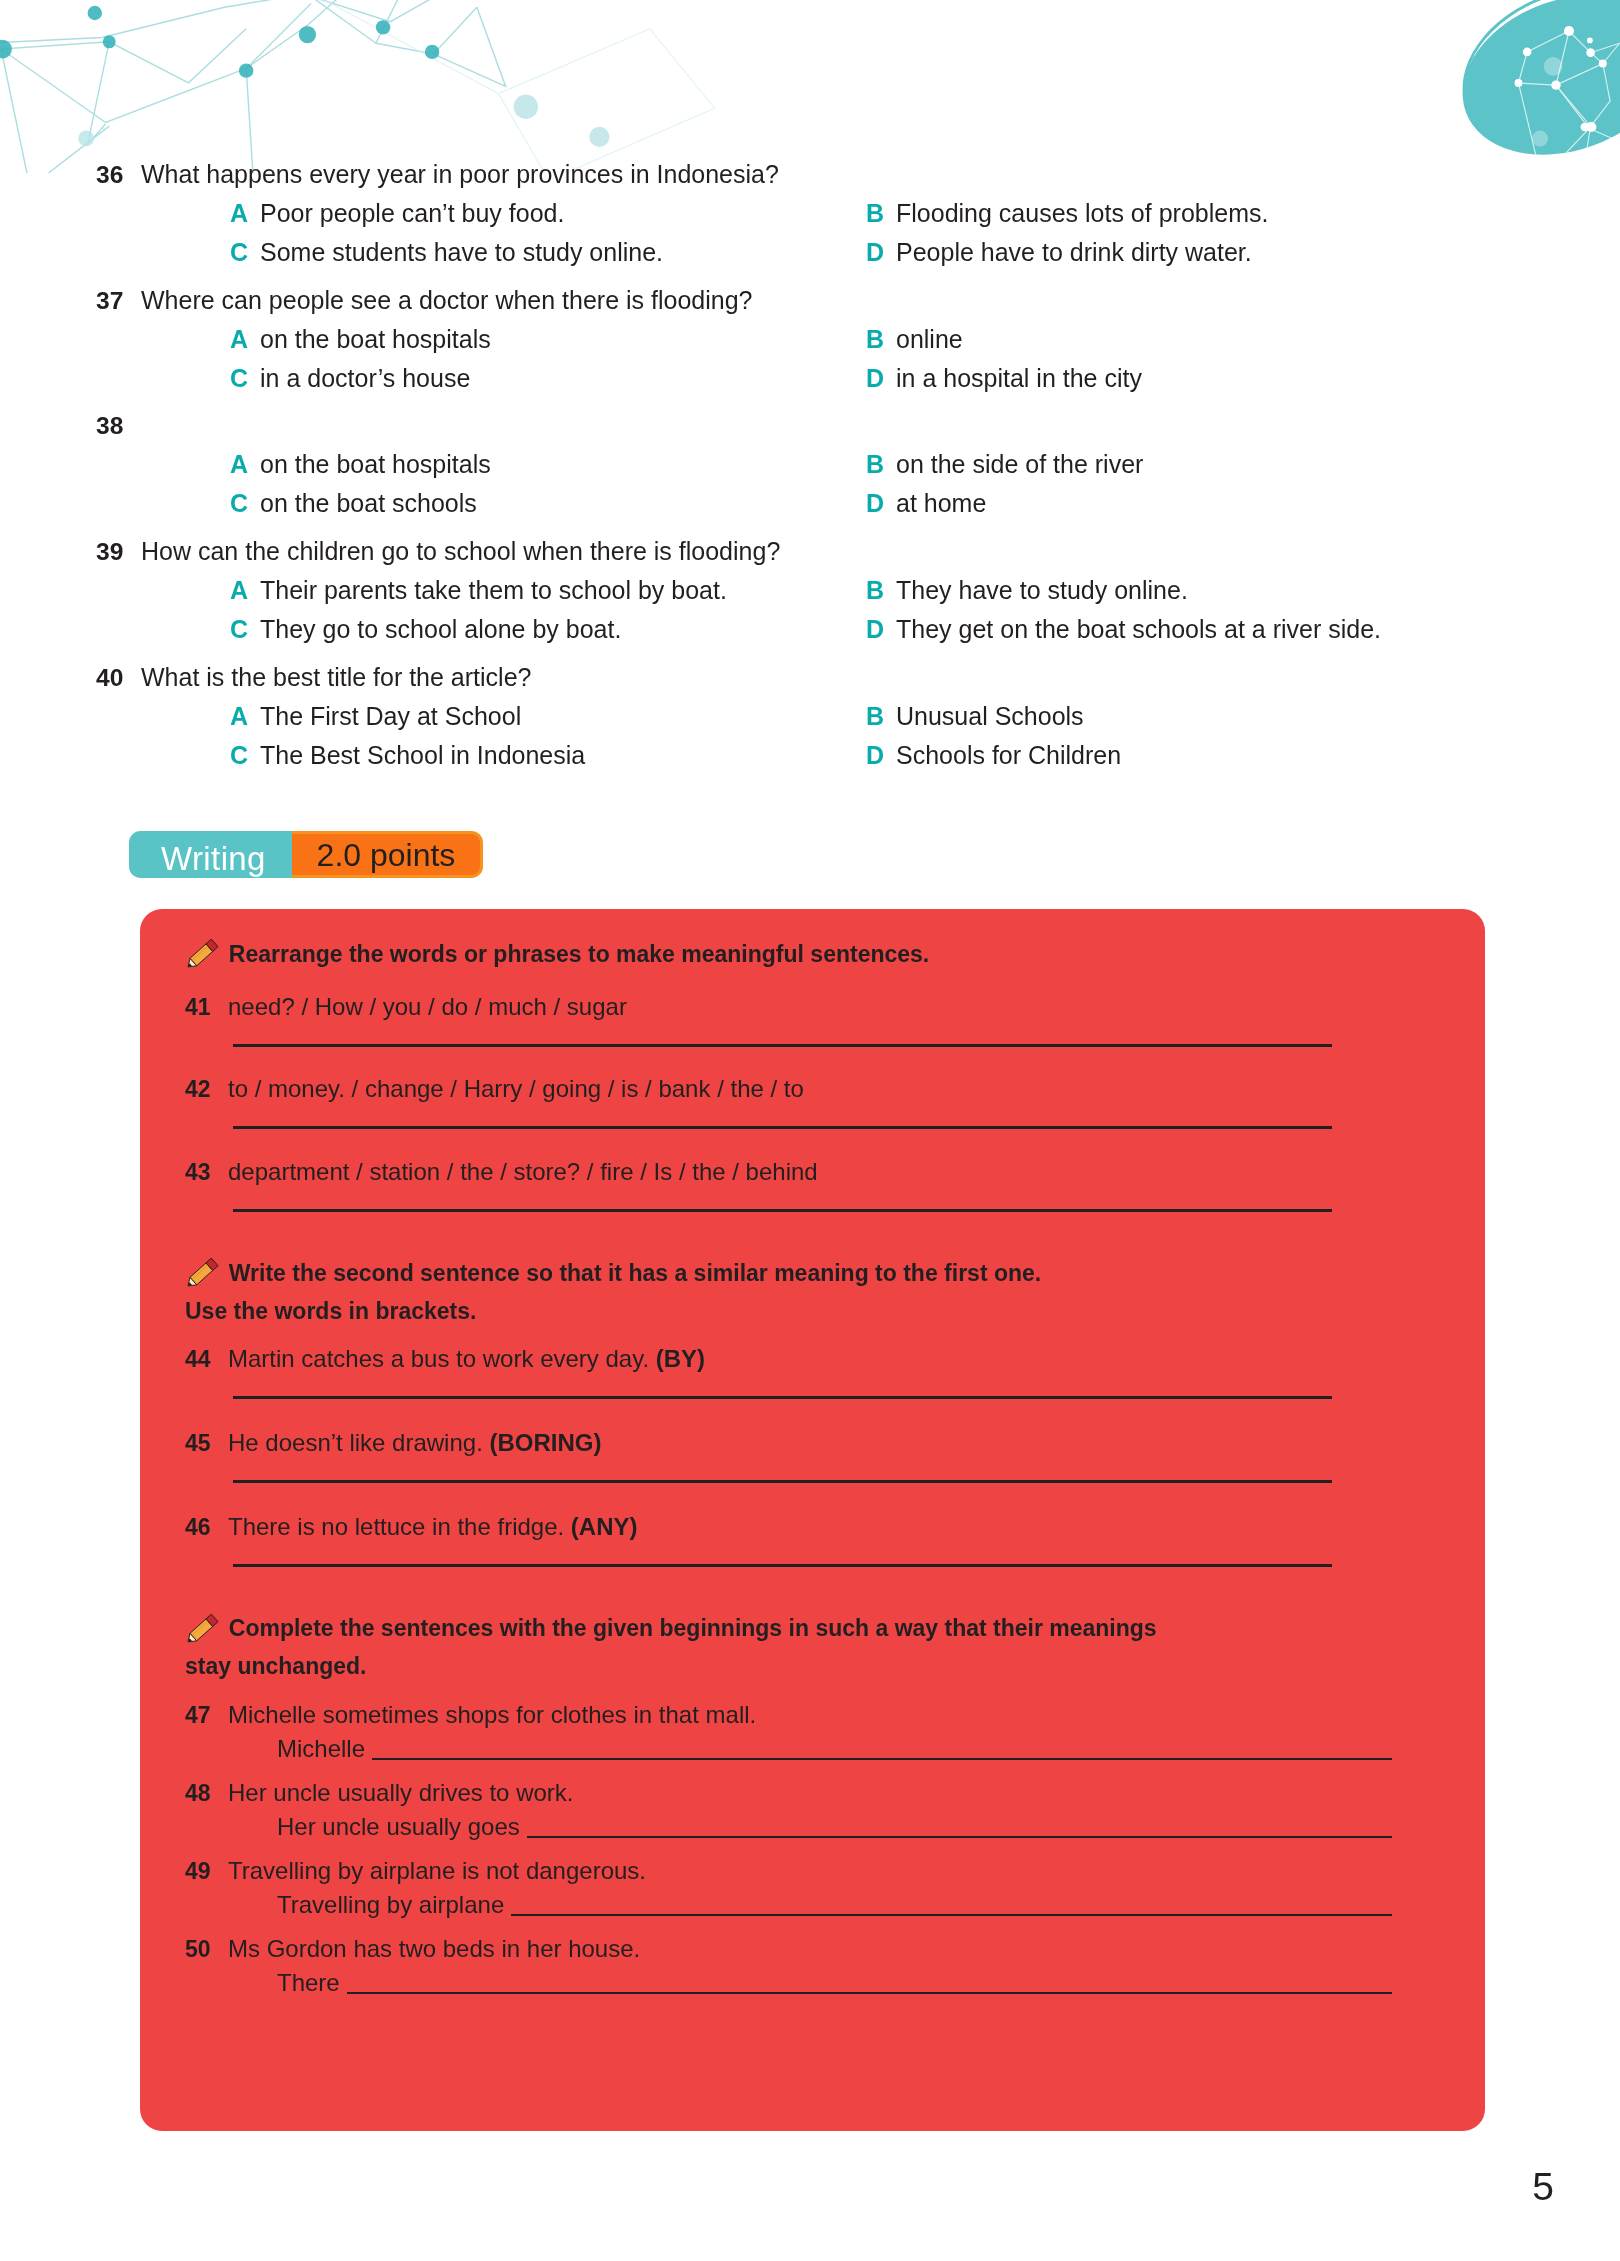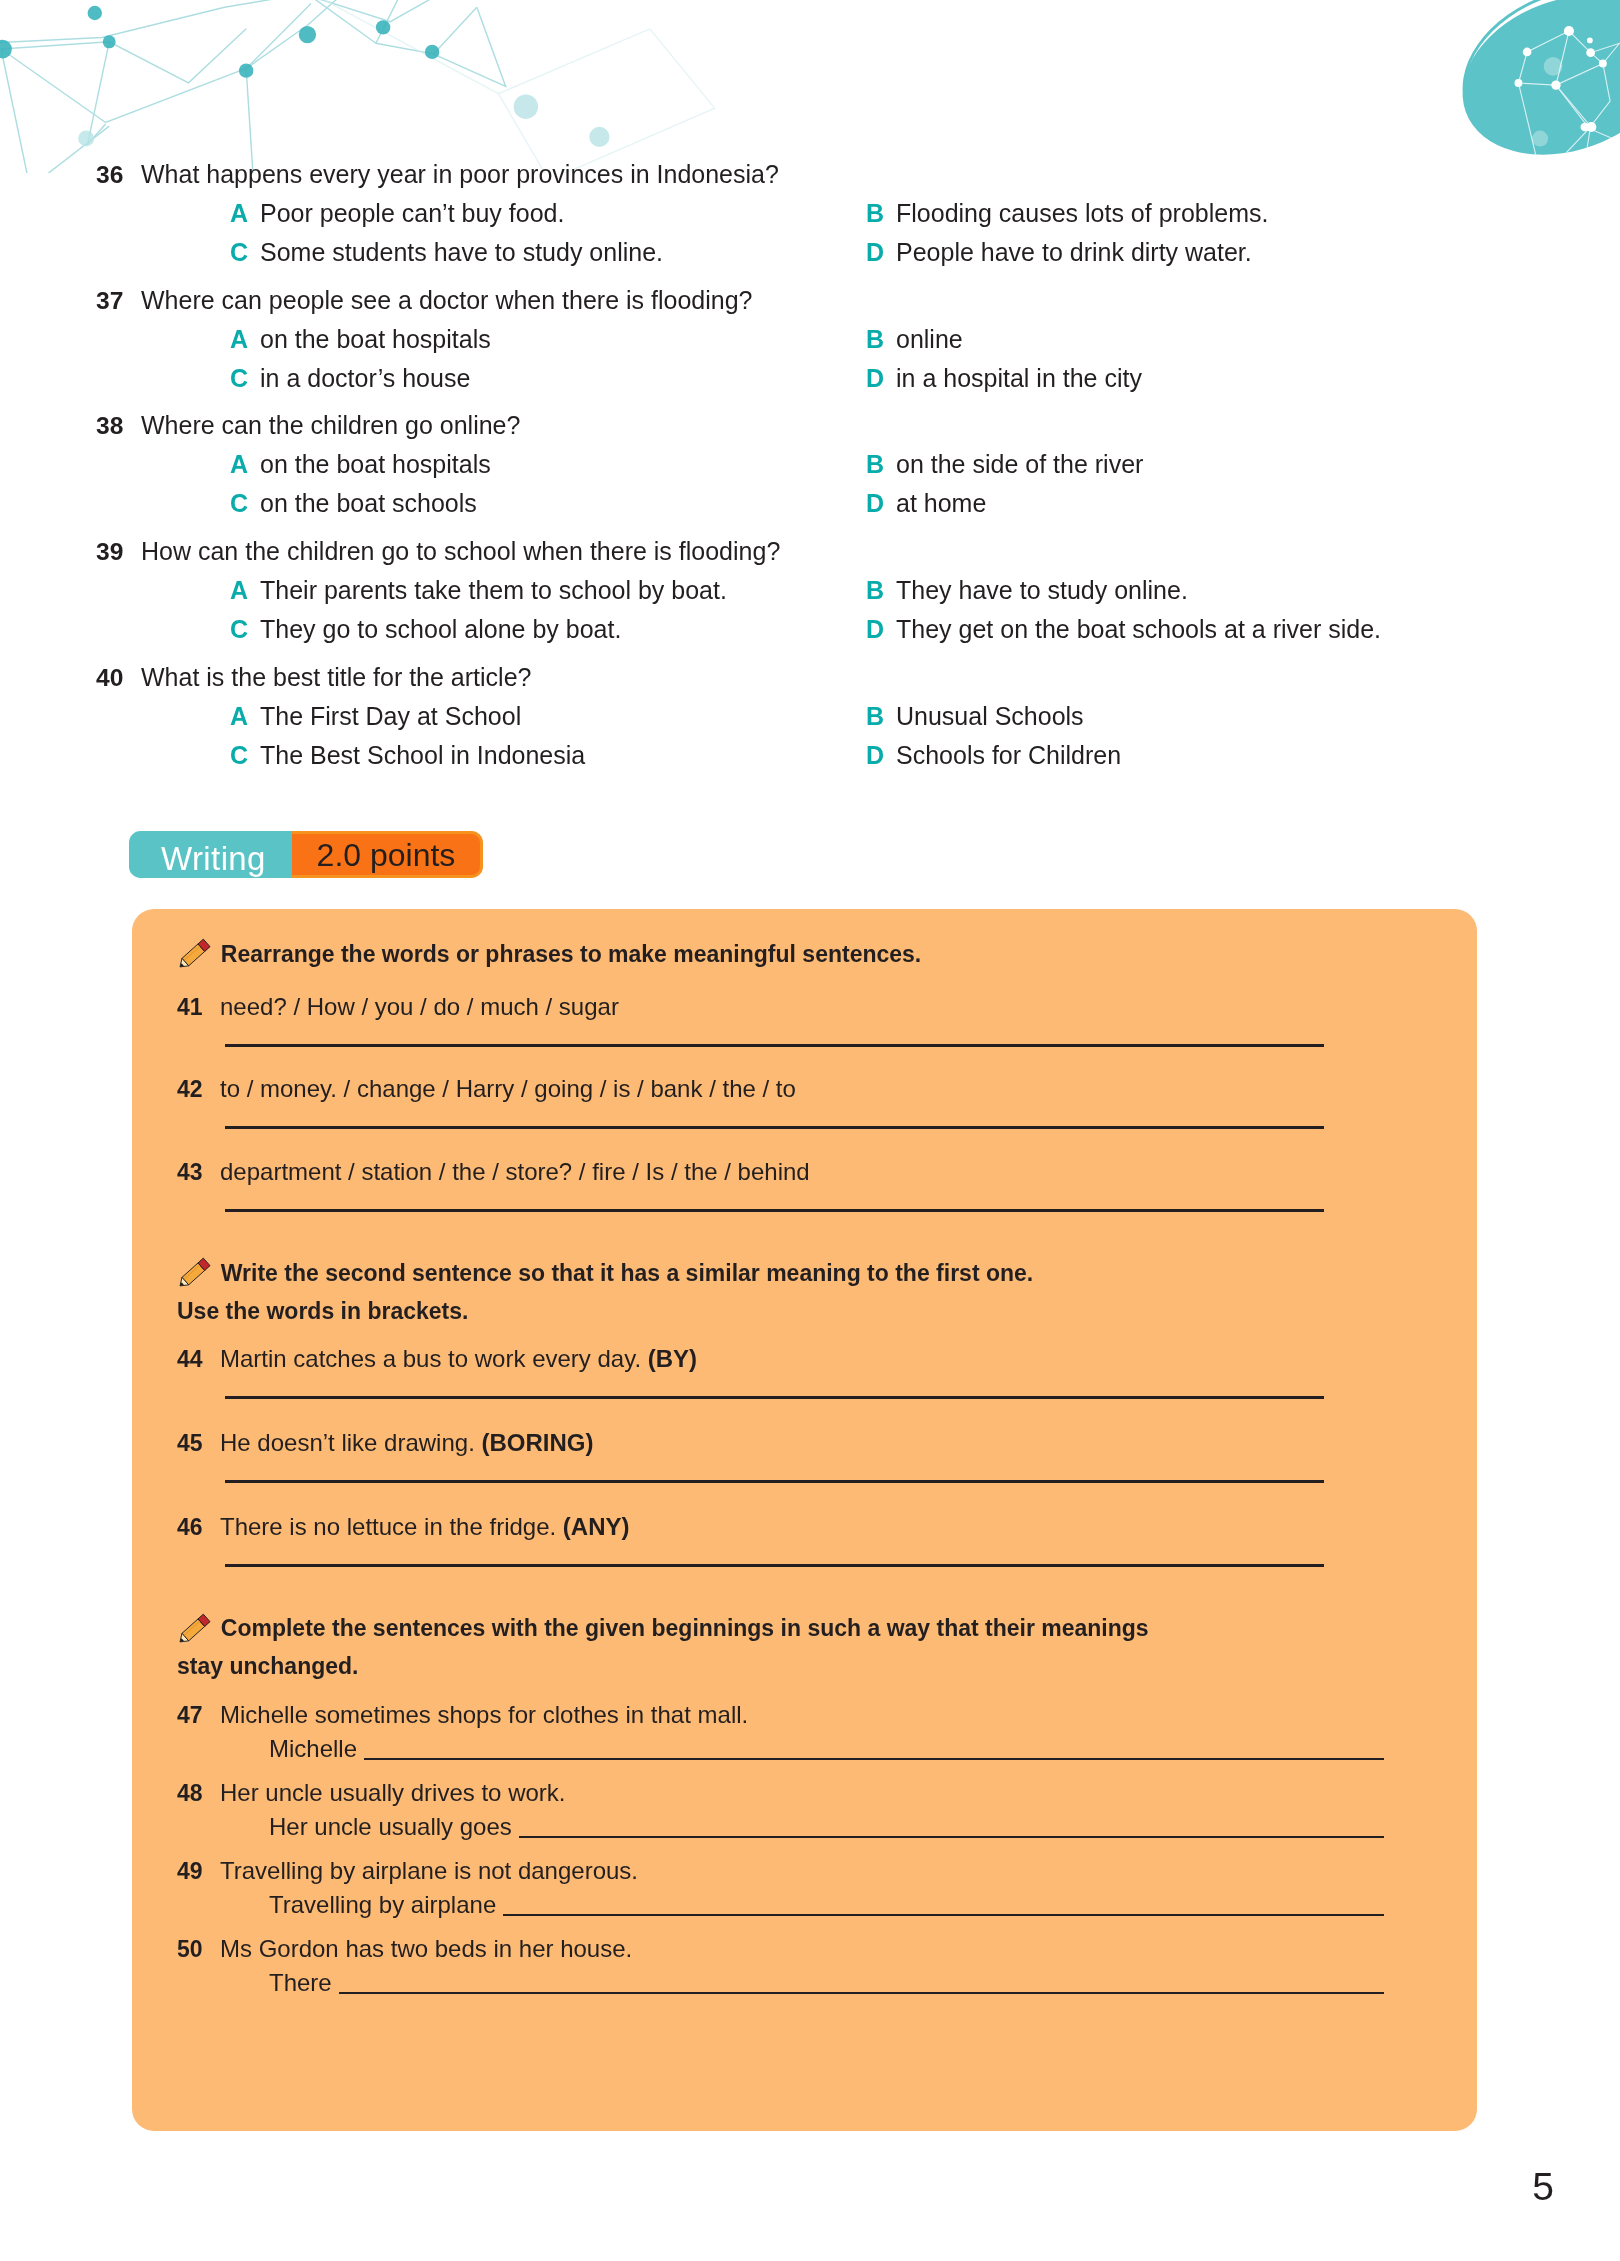--- a/index.html
+++ b/index.html
@@ -103,25 +103,25 @@
     padding: 0 24.6px;
     border-radius: 0 11.6px 11.6px 0;
     margin-left: -2.9px;
     display: flex;
     align-items: center;
   }
 
   
   #writing-panel {
     position: absolute;
-    left: 132px;
+    left: 140px;
     top: 909px;
     width: 1345px;
     height: 1222px;
-    background: #fdba74;
+    background: #ef4444;
     border-radius: 22px;
   }
 
   .instruction {
     display: flex;
     align-items: flex-start;
     margin: 0 0 0 45px;
     padding-top: 26px;
   }
   .pencil-icon {
@@ -311,21 +311,20 @@
       <div class="opt col-b">
         <span class="opt-letter">D</span>
         <span class="opt-text">in a hospital in the city</span>
       </div>
     </div>
   </div>
 
   <div class="q-block">
     <div class="q-stem">
       <span class="q-num">38</span>
-      <span class="q-text">Where can the children go online?</span>
     </div>
     <div class="q-options">
       <div class="opt col-a">
         <span class="opt-letter">A</span>
         <span class="opt-text">on the boat hospitals</span>
       </div>
       <div class="opt col-b">
         <span class="opt-letter">B</span>
         <span class="opt-text">on the side of the river</span>
       </div>

